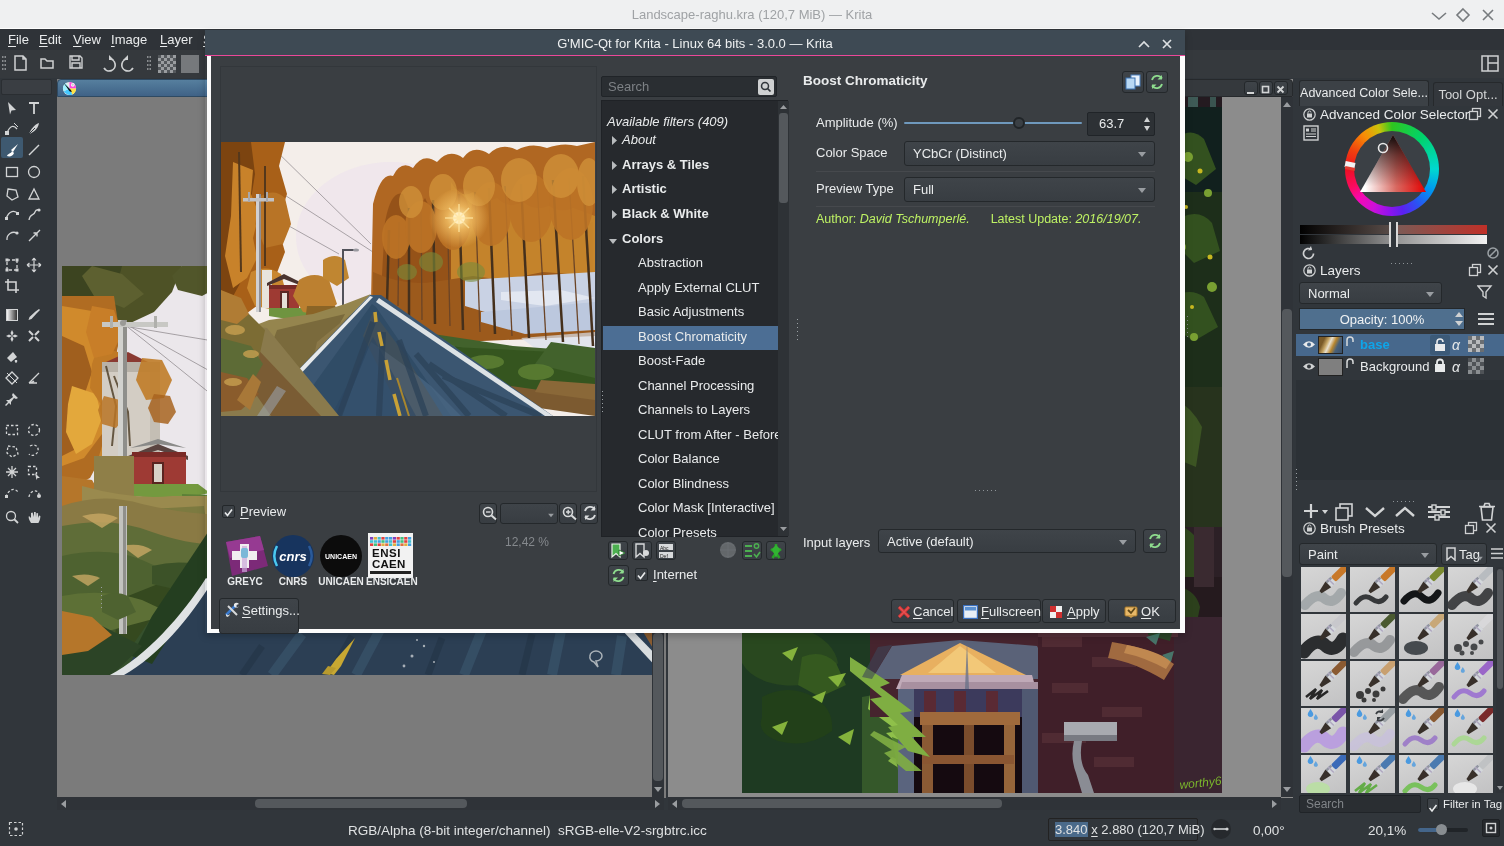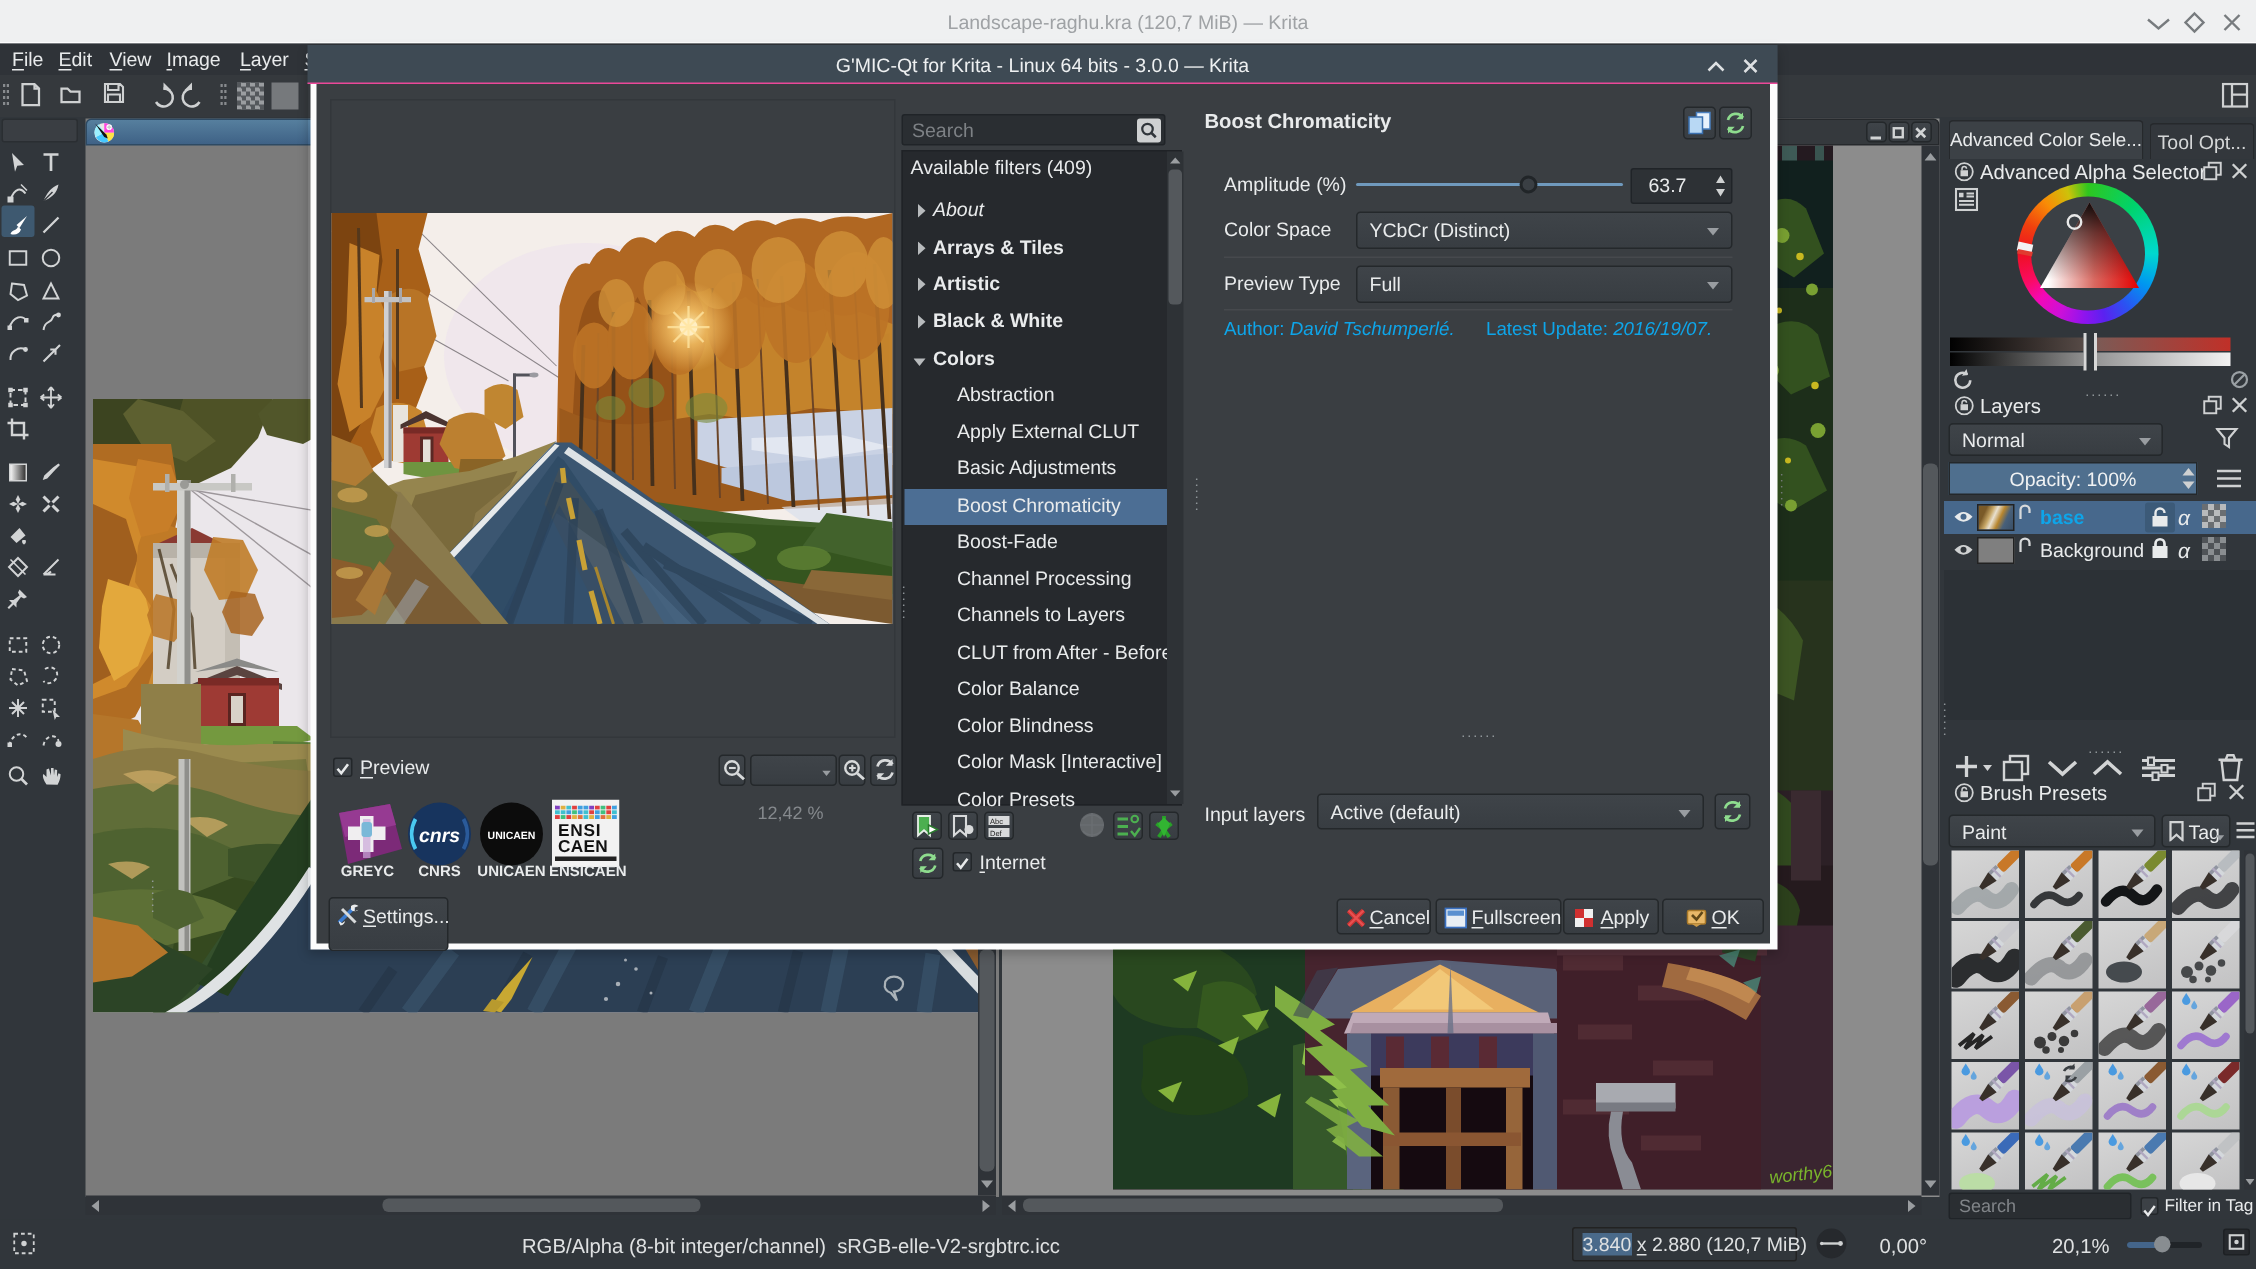--- a/index.html
+++ b/index.html
@@ -492,21 +492,21 @@
 <div class="abs" style="left:1296px;top:78px;width:208px;height:735px;background:#31363b;">
 
  <div class="abs" style="left:3px;top:2px;width:130px;height:26px;background:#3c4146;border:1px solid #26292c;border-bottom:none;border-radius:3px 3px 0 0;color:#e9ebec;font-size:12.5px;text-align:center;line-height:25px;overflow:hidden;white-space:nowrap;">Advanced Color Sele...</div>
  <div class="abs" style="left:137px;top:4px;width:70px;height:24px;background:#33373c;border:1px solid #26292c;border-bottom:none;border-radius:3px 3px 0 0;color:#d4d6d7;font-size:13px;text-align:center;line-height:23px;">Tool Opt...</div>
 
  <svg class="abs" style="left:7px;top:30px" width="13" height="13" viewBox="0 0 13 13">
         <circle cx="6.5" cy="6.5" r="5.7" fill="none" stroke="#cfd1d2" stroke-width="1.2"></circle>
         <rect x="4" y="5.5" width="5" height="4" fill="#cfd1d2"></rect>
         <path d="M5 5.5 v-1 a1.5 1.5 0 0 1 3 0" fill="none" stroke="#cfd1d2"></path>
       </svg>
- <div class="abs txt" style="left:24px;top:29px;font-size:13.5px;">Advanced Alpha Selector</div>
+ <div class="abs txt" style="left:24px;top:29px;font-size:13.5px;">Advanced Color Selector</div>
  <svg class="abs" style="left:172px;top:29px" width="14" height="14" viewBox="0 0 14 14">
         <rect x="4.5" y="1.5" width="8" height="8" fill="none" stroke="#cfd1d2" stroke-width="1.3"></rect>
         <rect x="1.5" y="4.5" width="8" height="8" fill="#31363b" stroke="#cfd1d2" stroke-width="1.3"></rect>
       </svg>
  <svg class="abs" style="left:191px;top:30px" width="12" height="12" viewBox="0 0 12 12">
         <path d="M1.5 1.5 l9 9 M10.5 1.5 l-9 9" stroke="#cfd1d2" stroke-width="1.6"></path>
       </svg>
 
  <svg class="abs" style="left:7px;top:47px" width="16" height="16" viewBox="0 0 16 16">
         <rect x="1" y="1" width="14" height="14" fill="none" stroke="#cfd1d2" stroke-width="1.4"></rect>
@@ -1233,21 +1233,21 @@
  <span style="position:absolute;left:22px;top:4px;"><u>S</u>ettings...</span>
 </div>
 <div class="abs" style="left:392px;top:19px;width:176px;height:21px;background:#2a2e32;border:1px solid #202428;border-radius:2px;">
  <span style="position:absolute;left:6px;top:2px;color:#7d8185;">Search</span>
  <div style="position:absolute;right:2px;top:2px;width:16px;height:16px;background:#cfd1d2;border-radius:2px;"><svg width="16" height="16" viewBox="0 0 16 16">
             <circle cx="7" cy="7" r="3.5" fill="none" stroke="#31363b" stroke-width="1.5"></circle>
             <path d="M9.5 9.5 l3 3" stroke="#31363b" stroke-width="1.7"></path>
           </svg></div>
 </div>
 <div class="abs" style="left:392px;top:43px;width:187px;height:437px;background:#26292d;border:1px solid #1f2226;">
- <div class="abs" style="left:5px;top:3px;font-size:13px;">Available filters (409)</div>
+ <div class="abs" style="left:5px;top:13px;font-size:13px;font-style:italic;">Available filters (409)</div>
 <svg class="abs" style="left:9px;top:35px" width="7" height="10">
           <path d="M1 0 v9 l5-4.5z" fill="#b8bbbd"></path>
         </svg>
         <div class="abs" style="left:20px;top:31px;font-size:13px;font-style:italic;">About</div>
 <svg class="abs" style="left:9px;top:60px" width="7" height="10">
           <path d="M1 0 v9 l5-4.5z" fill="#b8bbbd"></path>
         </svg>
         <div class="abs" style="left:20px;top:56px;font-size:13px;font-weight:bold;">Arrays &amp; Tiles</div>
 <svg class="abs" style="left:9px;top:84px" width="7" height="10">
           <path d="M1 0 v9 l5-4.5z" fill="#b8bbbd"></path>
@@ -1347,21 +1347,21 @@
  <span style="position:absolute;left:8px;top:4px;">YCbCr (Distinct)</span>
         <span class="caret" style="right:8px;top:10px;"></span>
 </div>
 <div class="abs" style="left:607px;top:114px;width:339px;height:1px;background:#46494d;"></div>
 <div class="abs" style="left:607px;top:124px;">Preview Type</div>
 <div class="abs combo" style="left:695px;top:120px;width:251px;height:25px;">
  <span style="position:absolute;left:8px;top:4px;">Full</span>
         <span class="caret" style="right:8px;top:10px;"></span>
 </div>
 <div class="abs" style="left:607px;top:149px;width:339px;height:1px;background:#46494d;"></div>
-<div class="abs" style="left:607px;top:155px;font-size:12.5px;color:#0ea5e9;">Author: <i>David Tschumperlé.</i>&nbsp;&nbsp;&nbsp;&nbsp;&nbsp;&nbsp;Latest Update: <i>2016/19/07.</i></div>
+<div class="abs" style="left:607px;top:155px;font-size:12.5px;color:#bef264;">Author: <i>David Tschumperlé.</i>&nbsp;&nbsp;&nbsp;&nbsp;&nbsp;&nbsp;Latest Update: <i>2016/19/07.</i></div>
 
 <div class="abs" style="left:765px;top:428px;color:#9aa0a4;font-size:9px;letter-spacing:1px;">······</div>
 
 <div class="abs" style="left:594px;top:478px;">Input layers</div>
 <div class="abs combo" style="left:669px;top:472px;width:258px;height:24px;">
  <span style="position:absolute;left:8px;top:4px;">Active (default)</span>
         <span class="caret" style="right:8px;top:10px;"></span>
 </div>
 <div class="abs btn" style="left:934px;top:472px;width:24px;height:24px;">
         <svg width="18" height="18" viewBox="0 0 18 18" style="position:absolute;left:2px;top:2px">

